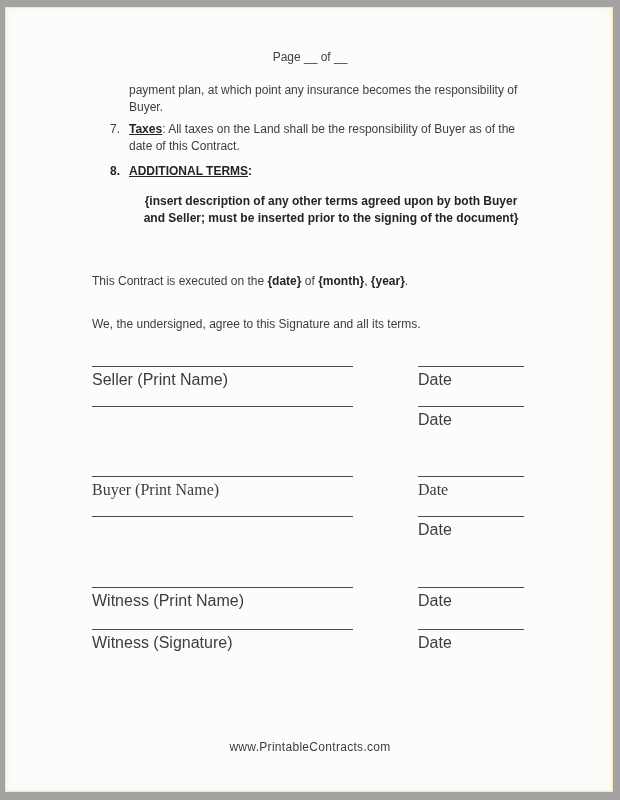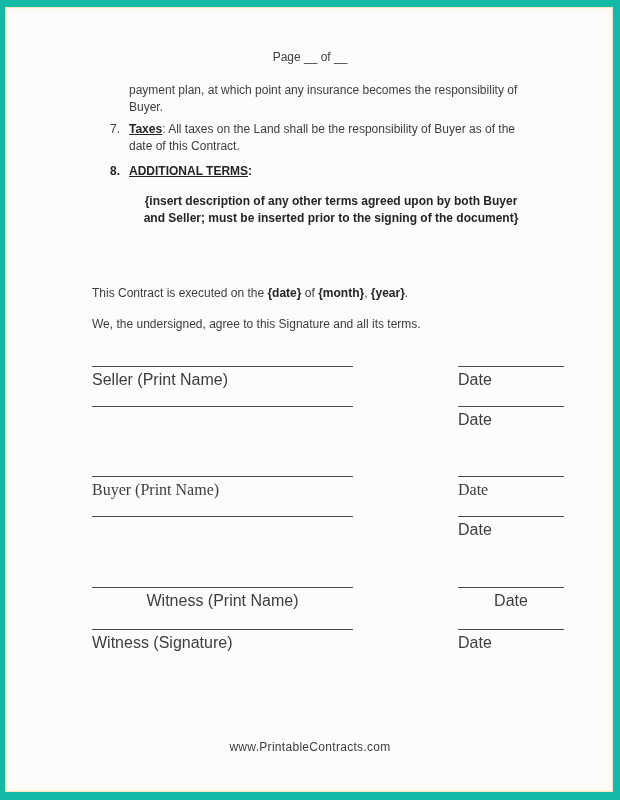--- a/index.html
+++ b/index.html
@@ -1,19 +1,19 @@
 <!DOCTYPE html>
 <html><head>
 <meta charset="utf-8">
 <style>
   html,body{margin:0;padding:0;background:#fff;}
   .frame{
     position:relative;
     width:620px;height:800px;
-    background:#14b8a6;
+    background:#a3a3a3;
     font-family:"Liberation Sans","DejaVu Sans",sans-serif;
     overflow:hidden;
     box-sizing:border-box;
     padding-left:46px;
   }
   .page{
     position:absolute;
     left:5px;top:7px;right:7px;bottom:8px;
     background:#FCFCFA;
     border:1px solid #FAE4BC;
@@ -25,21 +25,21 @@
   .b{font-weight:bold;color:#242424;text-align:center;}
   .u{text-decoration:underline;}
   .num{position:absolute;left:110px;top:0;}
   .li-body{position:absolute;left:129px;top:0;width:404px;}
   .para{width:404px;}
   .sig-row{position:absolute;left:92px;width:432px;height:26px;}
   .sig-cell{position:absolute;top:0;}
   .sig-cell .line{border-top:1px solid #4a4a4a;height:0;}
   .sig-cell .lab{margin-top:4px;font-size:16px;color:#3d3d3d;}
   .cell-main{left:0;width:261px;}
-  .cell-date{left:326px;width:106px;margin-left:40px;}
+  .cell-date{left:326px;width:106px;}
   .footer{font-size:12px;letter-spacing:0.3px;}
 </style>
 </head>
 <body>
 
 <div class="frame">
   <div class="page"></div>
 
   <div class="el center" style="top:49px;">Page __ of __</div>
 
@@ -53,21 +53,21 @@
   </div>
 
   <div class="el" style="left:0;top:163px;width:620px;">
     <span class="num b">8.</span>
     <div class="li-body"><span class="b u">ADDITIONAL TERMS</span><span class="b">:</span></div>
   </div>
 
   <div class="el para pre b" style="left:129px;top:193px;">{insert description of any other terms agreed upon by both Buyer
 and Seller; must be inserted prior to the signing of the document}</div>
 
-  <div class="el" style="left:92px;top:285px;width:460px;"><span>This Contract is executed on the </span><span class="b">{date}</span><span> of </span><span class="b">{month}</span><span>, </span><span class="b">{year}</span><span>.</span></div>
+  <div class="el" style="left:92px;top:273px;width:460px;"><span>This Contract is executed on the </span><span class="b">{date}</span><span> of </span><span class="b">{month}</span><span>, </span><span class="b">{year}</span><span>.</span></div>
 
   <div class="el" style="left:92px;top:316px;width:460px;">We, the undersigned, agree to this Signature and all its terms.</div>
 
   <div class="sig-row" style="top:366px;">
     <div class="sig-cell cell-main">
       <div class="line"></div>
       <div class="lab">Seller (Print Name)</div>
     </div>
     <div class="sig-cell cell-date">
       <div class="line"></div>
@@ -99,21 +99,21 @@
   <div class="sig-row" style="top:516px;">
     <div class="sig-cell cell-main">
       <div class="line"></div>
     </div>
     <div class="sig-cell cell-date">
       <div class="line"></div>
       <div class="lab">Date</div>
     </div>
   </div>
 
-  <div class="sig-row" style="top:587px;text-align:center;">
+  <div class="sig-row" style="top:587px;">
     <div class="sig-cell cell-main">
       <div class="line"></div>
       <div class="lab">Witness (Print Name)</div>
     </div>
     <div class="sig-cell cell-date">
       <div class="line"></div>
       <div class="lab">Date</div>
     </div>
   </div>
 

